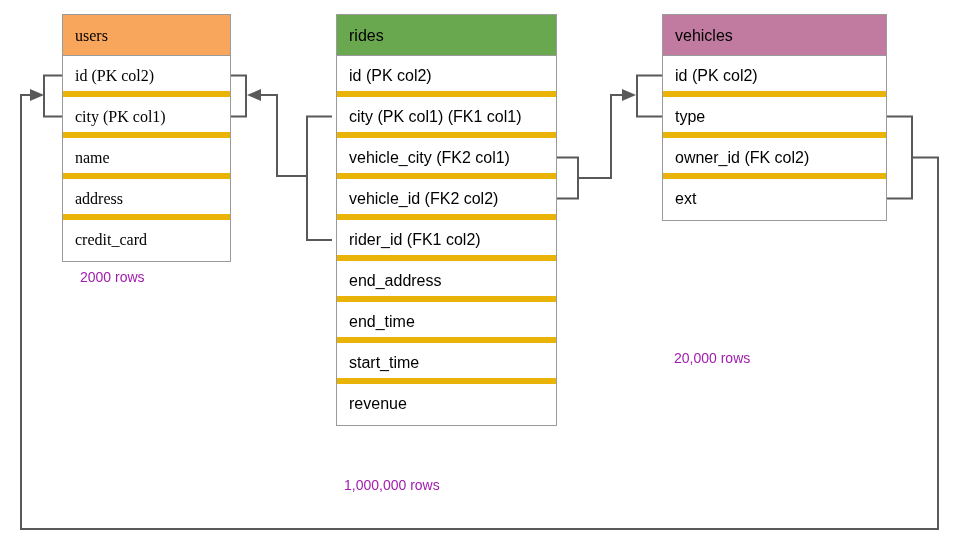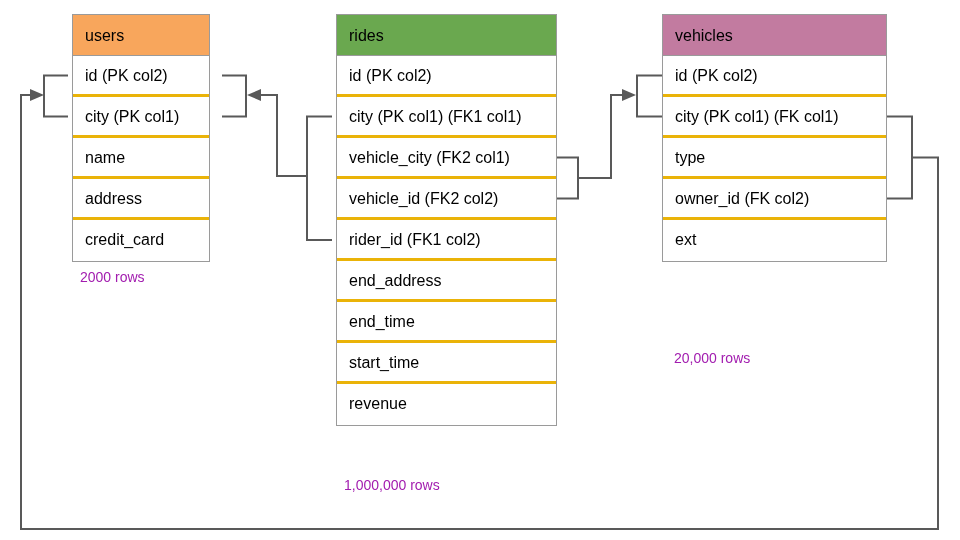--- a/index.html
+++ b/index.html
@@ -4,30 +4,30 @@
 <style>
   html,body{margin:0;padding:0;background:#ffffff;}
   #canvas{
     position:relative;width:960px;height:540px;background:#ffffff;overflow:hidden;
     font-family:"Liberation Sans", sans-serif;color:#000;
   }
   .table{
     position:absolute;top:14px;background:#fff;
     border:1px solid #9a9a9a;box-sizing:border-box;
   }
-  .t-users{left:72px;width:138px;}
+  .t-users{left:62px;width:169px;font-family:Liberation Serif, serif;}
   .t-rides{left:336px;width:221px;}
   .t-vehicles{left:662px;width:225px;}
   .thead{
     height:41px;line-height:41px;padding-left:12px;font-size:16px;
     border-bottom:1px solid #9a9a9a;box-sizing:border-box;
   }
   .row{
     height:41px;line-height:40px;padding-left:12px;font-size:16px;
-    border-bottom:3px solid #eab308;box-sizing:border-box;background:#fff;
+    border-bottom:6px solid #eab308;box-sizing:border-box;background:#fff;
     white-space:nowrap;overflow:hidden;
   }
   .rows .row:last-child{border-bottom:none;}
   .caption{position:absolute;font-size:14px;color:#a21caf;}
   .cap-users{left:80px;top:269px;}
   .cap-rides{left:344px;top:477px;}
   .cap-vehicles{left:674px;top:350px;}
   svg#wires{position:absolute;left:0;top:0;pointer-events:none;}
   .conn{fill:none;stroke:#595959;stroke-width:2;}
   .arrow{fill:#595959;stroke:none;}
@@ -86,21 +86,20 @@
         <div class="row">start_time</div>
         <div class="row">revenue</div>
       </div>
   </div>
   <div class="caption cap-rides">1,000,000 rows</div>
 
   <div class="table t-vehicles">
     <div class="thead" style="background-color: rgb(194, 123, 160);">vehicles</div>
     <div class="rows">
         <div class="row">id (PK col2)</div>
-        <div class="row">city (PK col1) (FK col1)</div>
         <div class="row">type</div>
         <div class="row">owner_id (FK col2)</div>
         <div class="row">ext</div>
       </div>
   </div>
   <div class="caption cap-vehicles">20,000 rows</div>
 
 </div>
 
 </body></html>

